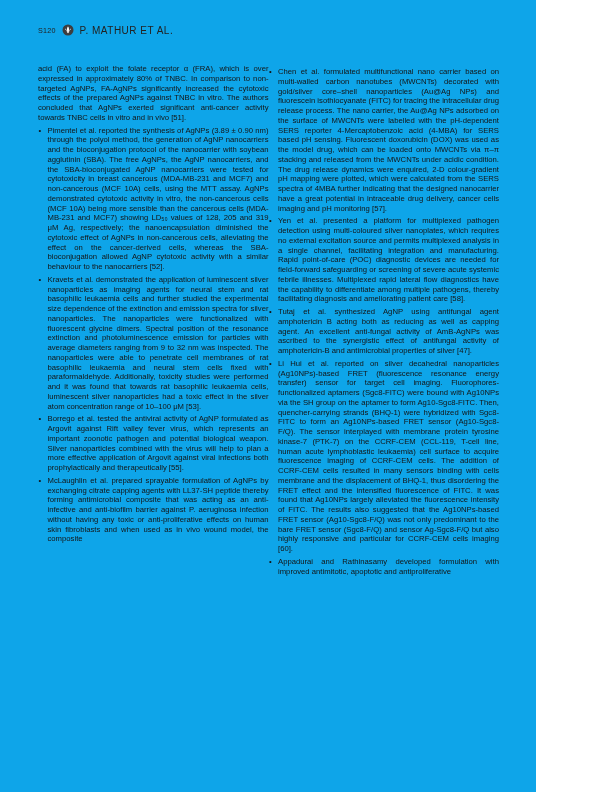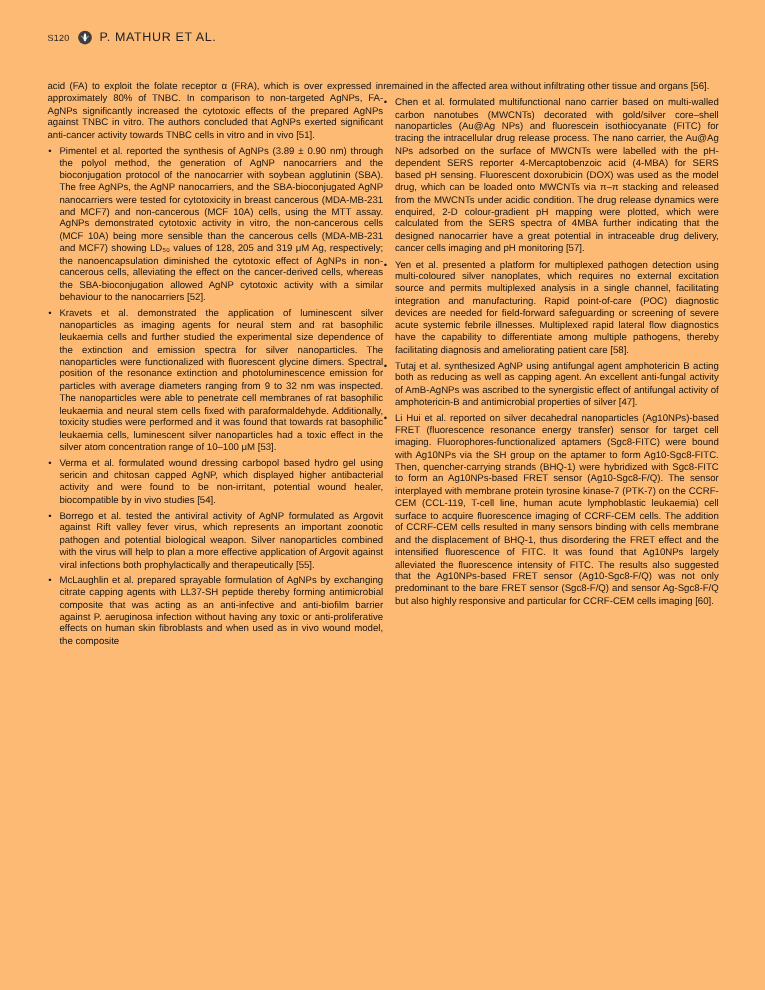--- a/index.html
+++ b/index.html
@@ -3,25 +3,25 @@
 <meta charset="utf-8">
 <style>
   * { margin: 0; padding: 0; box-sizing: border-box; }
   html, body { width: 612px; height: 792px; }
   body {
     background: #ffffff;
     font-family: "Liberation Sans", "DejaVu Sans", sans-serif;
     color: #161616;
   }
   .page {
-    width: 612px;
+    width: 536px;
     height: 792px;
     padding: 24px 37px 18px 38px;
     overflow: hidden;
-    background: #fdba74;
+    background: #0ea5e9;
   }
   .header {
     display: flex;
     align-items: center;
     gap: 6px;
     margin-bottom: 28px;
   }
   .page-number {
     font-size: 7.2px;
     color: #222;
@@ -87,30 +87,29 @@
     <span class="running-head">P. MATHUR ET AL.</span>
   </header>
 
   <div class="columns">
 
     <div class="column">
       <p class="para">acid (FA) to exploit the folate receptor α (FRA), which is over expressed in approximately 80% of TNBC. In comparison to non-targeted AgNPs, FA-AgNPs significantly increased the cytotoxic effects of the prepared AgNPs against TNBC in vitro. The authors concluded that AgNPs exerted significant anti-cancer activity towards TNBC cells in vitro and in vivo [51].</p>
       <div class="bullets">
         <div class="bullet-item">Pimentel et al. reported the synthesis of AgNPs (3.89 ± 0.90 nm) through the polyol method, the generation of AgNP nanocarriers and the bioconjugation protocol of the nanocarrier with soybean agglutinin (SBA). The free AgNPs, the AgNP nanocarriers, and the SBA-bioconjugated AgNP nanocarriers were tested for cytotoxicity in breast cancerous (MDA-MB-231 and MCF7) and non-cancerous (MCF 10A) cells, using the MTT assay. AgNPs demonstrated cytotoxic activity in vitro, the non-cancerous cells (MCF 10A) being more sensible than the cancerous cells (MDA-MB-231 and MCF7) showing LD₅₀ values of 128, 205 and 319 μM Ag, respectively; the nanoencapsulation diminished the cytotoxic effect of AgNPs in non-cancerous cells, alleviating the effect on the cancer-derived cells, whereas the SBA-bioconjugation allowed AgNP cytotoxic activity with a similar behaviour to the nanocarriers [52].</div>
         <div class="bullet-item">Kravets et al. demonstrated the application of luminescent silver nanoparticles as imaging agents for neural stem and rat basophilic leukaemia cells and further studied the experimental size dependence of the extinction and emission spectra for silver nanoparticles. The nanoparticles were functionalized with fluorescent glycine dimers. Spectral position of the resonance extinction and photoluminescence emission for particles with average diameters ranging from 9 to 32 nm was inspected. The nanoparticles were able to penetrate cell membranes of rat basophilic leukaemia and neural stem cells fixed with paraformaldehyde. Additionally, toxicity studies were performed and it was found that towards rat basophilic leukaemia cells, luminescent silver nanoparticles had a toxic effect in the silver atom concentration range of 10–100 μM [53].</div>
-        <div class="bullet-item">Verma et al. formulated wound dressing carbopol based hydro gel using sericin and chitosan capped AgNP, which displayed higher antibacterial activity and were found to be non-irritant, potential wound healer, biocompatible by in vivo studies [54].</div>
         <div class="bullet-item">Borrego et al. tested the antiviral activity of AgNP formulated as Argovit against Rift valley fever virus, which represents an important zoonotic pathogen and potential biological weapon. Silver nanoparticles combined with the virus will help to plan a more effective application of Argovit against viral infections both prophylactically and therapeutically [55].</div>
         <div class="bullet-item">McLaughlin et al. prepared sprayable formulation of AgNPs by exchanging citrate capping agents with LL37-SH peptide thereby forming antimicrobial composite that was acting as an anti-infective and anti-biofilm barrier against P. aeruginosa infection without having any toxic or anti-proliferative effects on human skin fibroblasts and when used as in vivo wound model, the composite</div>
       </div>
     </div>
 
     <div class="column">
-      <p class="para">remained in the affected area without infiltrating other tissue and organs [56].</p>
       <div class="bullets">
         <div class="bullet-item">Chen et al. formulated multifunctional nano carrier based on multi-walled carbon nanotubes (MWCNTs) decorated with gold/silver core–shell nanoparticles (Au@Ag NPs) and fluorescein isothiocyanate (FITC) for tracing the intracellular drug release process. The nano carrier, the Au@Ag NPs adsorbed on the surface of MWCNTs were labelled with the pH-dependent SERS reporter 4-Mercaptobenzoic acid (4-MBA) for SERS based pH sensing. Fluorescent doxorubicin (DOX) was used as the model drug, which can be loaded onto MWCNTs via π–π stacking and released from the MWCNTs under acidic condition. The drug release dynamics were enquired, 2-D colour-gradient pH mapping were plotted, which were calculated from the SERS spectra of 4MBA further indicating that the designed nanocarrier have a great potential in intraceable drug delivery, cancer cells imaging and pH monitoring [57].</div>
         <div class="bullet-item">Yen et al. presented a platform for multiplexed pathogen detection using multi-coloured silver nanoplates, which requires no external excitation source and permits multiplexed analysis in a single channel, facilitating integration and manufacturing. Rapid point-of-care (POC) diagnostic devices are needed for field-forward safeguarding or screening of severe acute systemic febrile illnesses. Multiplexed rapid lateral flow diagnostics have the capability to differentiate among multiple pathogens, thereby facilitating diagnosis and ameliorating patient care [58].</div>
         <div class="bullet-item">Tutaj et al. synthesized AgNP using antifungal agent amphotericin B acting both as reducing as well as capping agent. An excellent anti-fungal activity of AmB-AgNPs was ascribed to the synergistic effect of antifungal activity of amphotericin-B and antimicrobial properties of silver [47].</div>
         <div class="bullet-item">Li Hui et al. reported on silver decahedral nanoparticles (Ag10NPs)-based FRET (fluorescence resonance energy transfer) sensor for target cell imaging. Fluorophores-functionalized aptamers (Sgc8-FITC) were bound with Ag10NPs via the SH group on the aptamer to form Ag10-Sgc8-FITC. Then, quencher-carrying strands (BHQ-1) were hybridized with Sgc8-FITC to form an Ag10NPs-based FRET sensor (Ag10-Sgc8-F/Q). The sensor interplayed with membrane protein tyrosine kinase-7 (PTK-7) on the CCRF-CEM (CCL-119, T-cell line, human acute lymphoblastic leukaemia) cell surface to acquire fluorescence imaging of CCRF-CEM cells. The addition of CCRF-CEM cells resulted in many sensors binding with cells membrane and the displacement of BHQ-1, thus disordering the FRET effect and the intensified fluorescence of FITC. It was found that Ag10NPs largely alleviated the fluorescence intensity of FITC. The results also suggested that the Ag10NPs-based FRET sensor (Ag10-Sgc8-F/Q) was not only predominant to the bare FRET sensor (Sgc8-F/Q) and sensor Ag-Sgc8-F/Q but also highly responsive and particular for CCRF-CEM cells imaging [60].</div>
+        <div class="bullet-item">Appadurai and Rathinasamy developed formulation with improved antimitotic, apoptotic and antiproliferative</div>
       </div>
     </div>
 
   </div>
 </div>
 
 </body></html>

